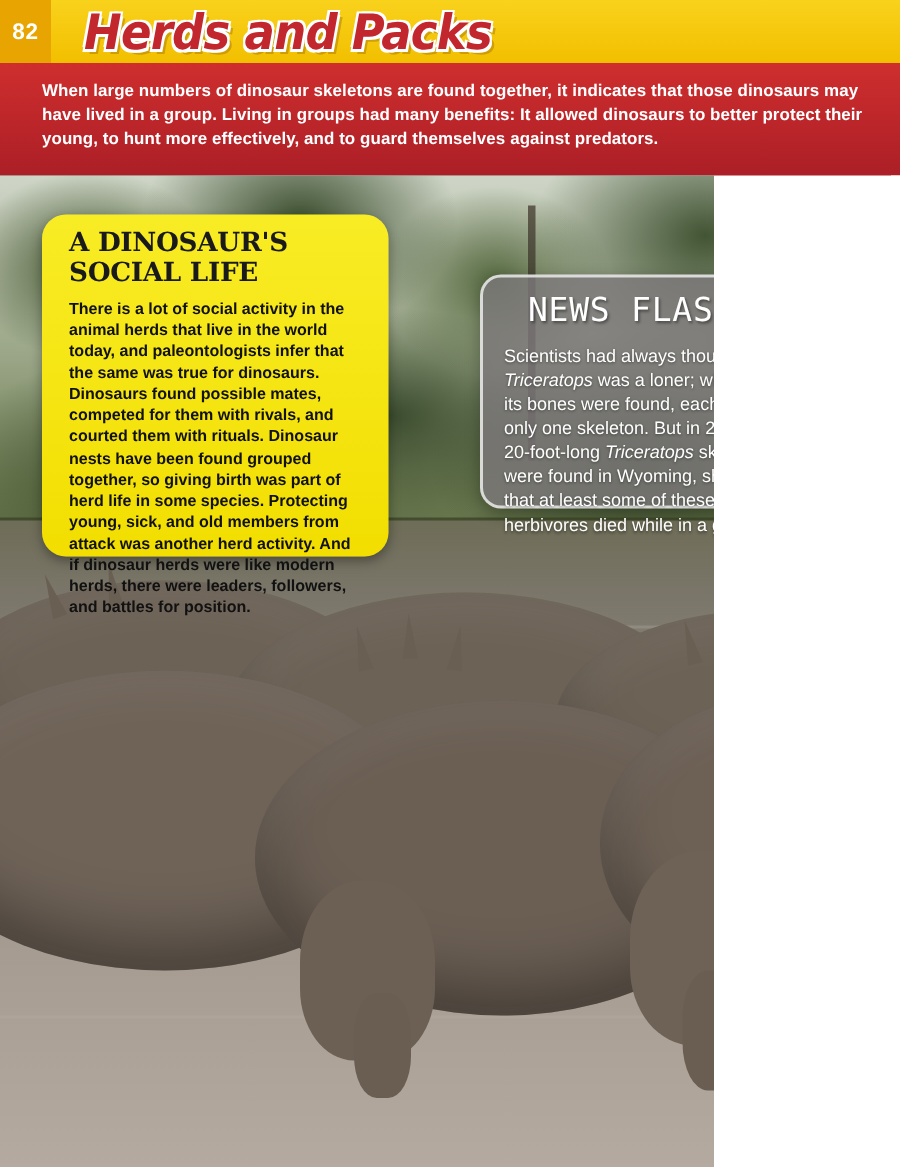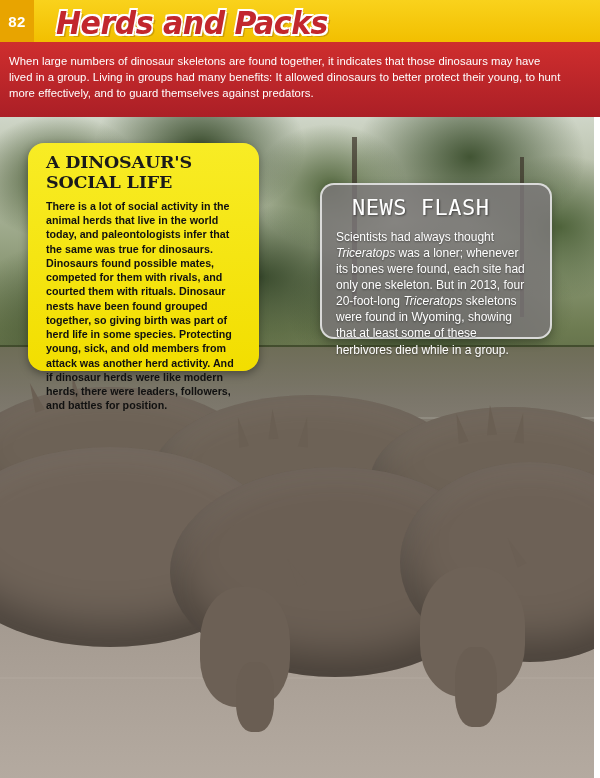--- a/index.html
+++ b/index.html
@@ -76,36 +76,36 @@
     position: absolute;
     left: 0;
     top: 42px;
     width: 600px;
     height: 75px;
     background: #c0232b;
     background: linear-gradient(180deg, #cf2e2e 0%, #ab1f26 100%);
   }
   #intro-text {
     position: absolute;
-    left: 9px;
+    left: 28px;
     top: 53px;
     width: 556px;
     color: #ffffff;
     font-size: 11.3px;
     line-height: 1.42;
-    font-weight: normal;
+    font-weight: bold;
     letter-spacing: 0.05px;
   }
 
   
   #photo {
     position: absolute;
     left: 0;
     top: 117px;
-    width: 600px;
+    width: 476px;
     height: 661px;
     overflow: hidden;
     background: #6b6459;
   }
   
   .bg-sky {
     position: absolute;
     left: 0; top: 0; width: 600px; height: 300px;
     background: linear-gradient(180deg,#cfd6c8 0%, #b9c0ab 18%, #9aa687 40%, #6e7c52 70%, #4e5a39 100%);
   }

